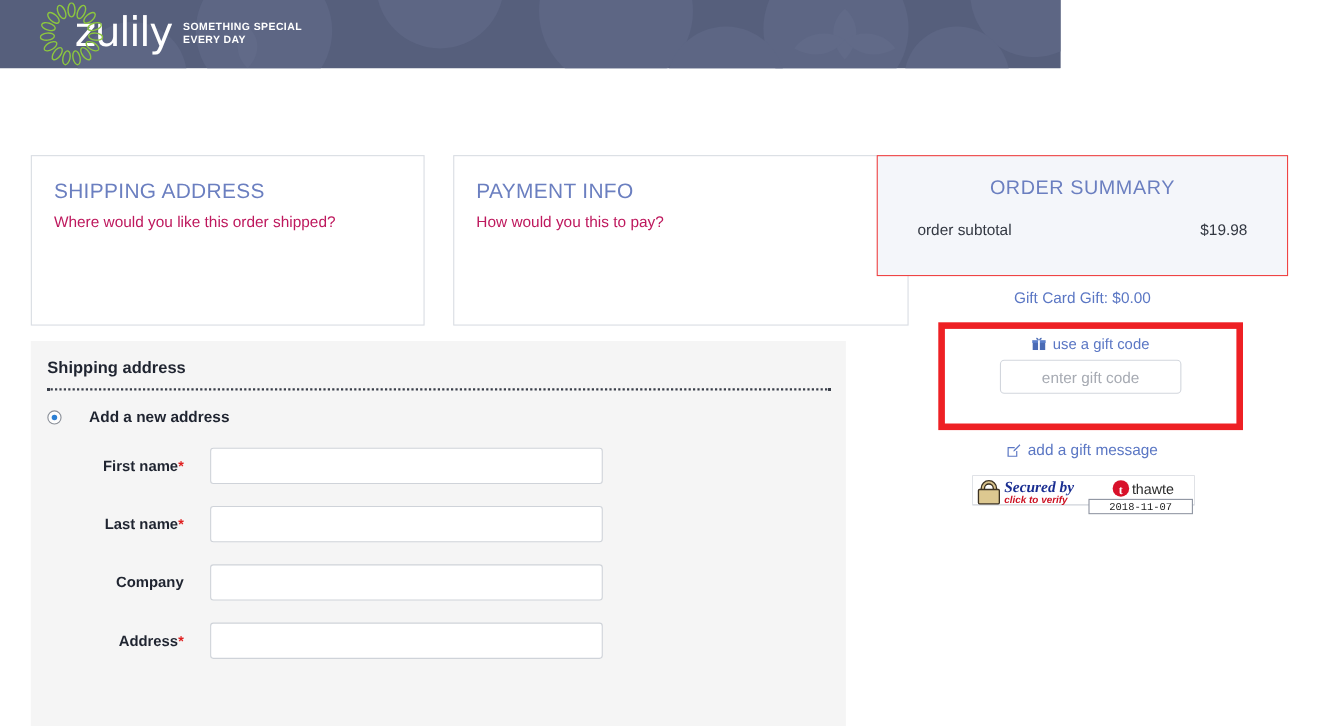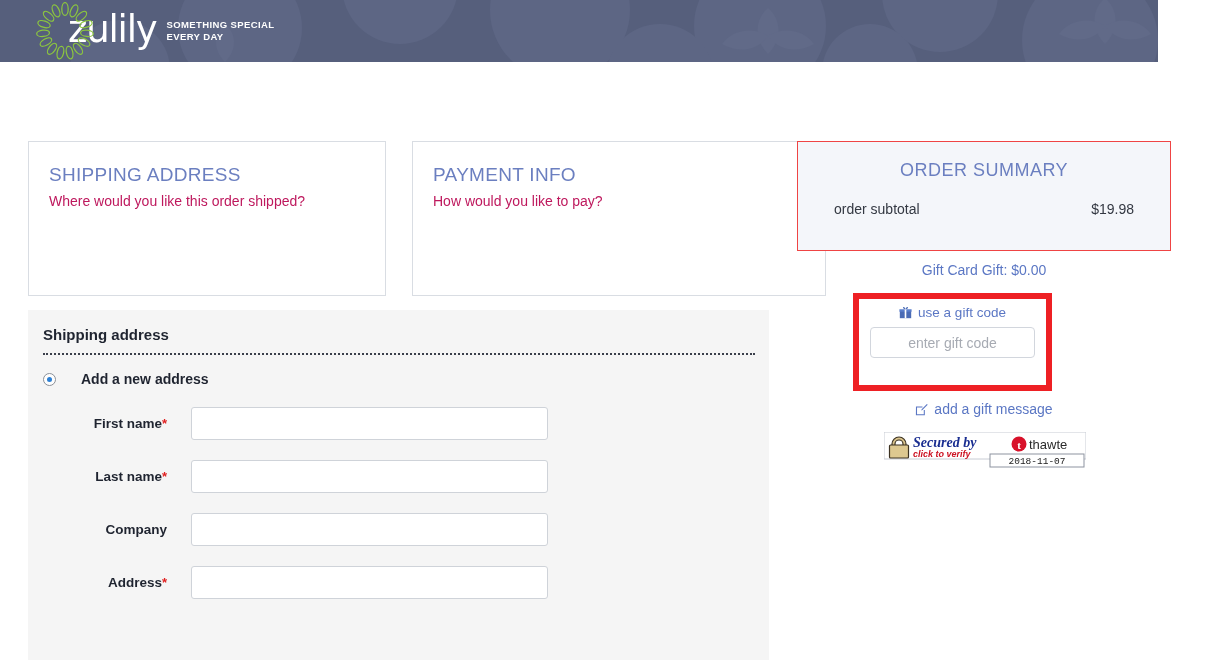--- a/index.html
+++ b/index.html
@@ -7,21 +7,21 @@
     margin: 0; padding: 0;
     width: 1215px; height: 660px;
     overflow: hidden;
     background: #ffffff;
     font-family: "Liberation Sans", sans-serif;
   }
 
   
   .header {
     position: relative;
-    width: 1158px;
+    width: 964px;
     height: 62px;
     background: #565f7c;
     overflow: hidden;
   }
   .header-pattern {
     position: absolute;
     inset: 0;
     opacity: 1;
   }
   .header-inner {
@@ -119,21 +119,21 @@
     width: 374px;
     text-align: center;
     color: #5b77c4;
     font-size: 14px;
   }
 
   
   #gift-code-box {
     position: absolute;
     left: 853px; top: 231px;
-    width: 199px; height: 98px;
+    width: 277px; height: 98px;
     border: 6px solid #ee2024;
     background: #ffffff;
   }
   .gc-head {
     display: flex;
     align-items: center;
     justify-content: center;
     gap: 6px;
     padding-top: 6px;
     color: #5b77c4;
@@ -354,21 +354,21 @@
   <div class="card" id="shipping-card">
     <div class="card-body">
       <div class="card-title">SHIPPING ADDRESS</div>
       <div class="card-sub">Where would you like this order shipped?</div>
     </div>
   </div>
 
   <div class="card" id="payment-card">
     <div class="card-body">
       <div class="card-title">PAYMENT INFO</div>
-      <div class="card-sub">How would you like to pay?</div>
+      <div class="card-sub">How would you this to pay?</div>
     </div>
   </div>
 
   <div id="order-summary">
     <div class="os-title">ORDER SUMMARY</div>
     <div class="os-row">
       <span>order subtotal</span>
       <span class="os-amount">$19.98</span>
     </div>
   </div>

